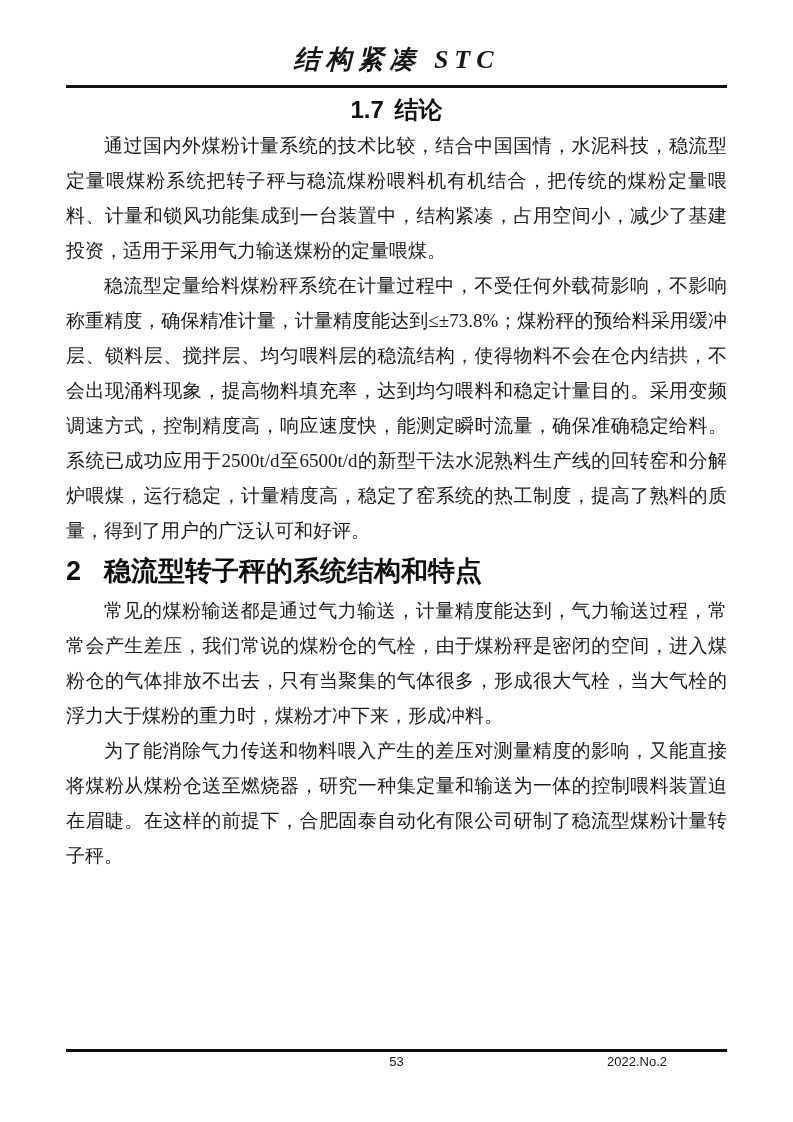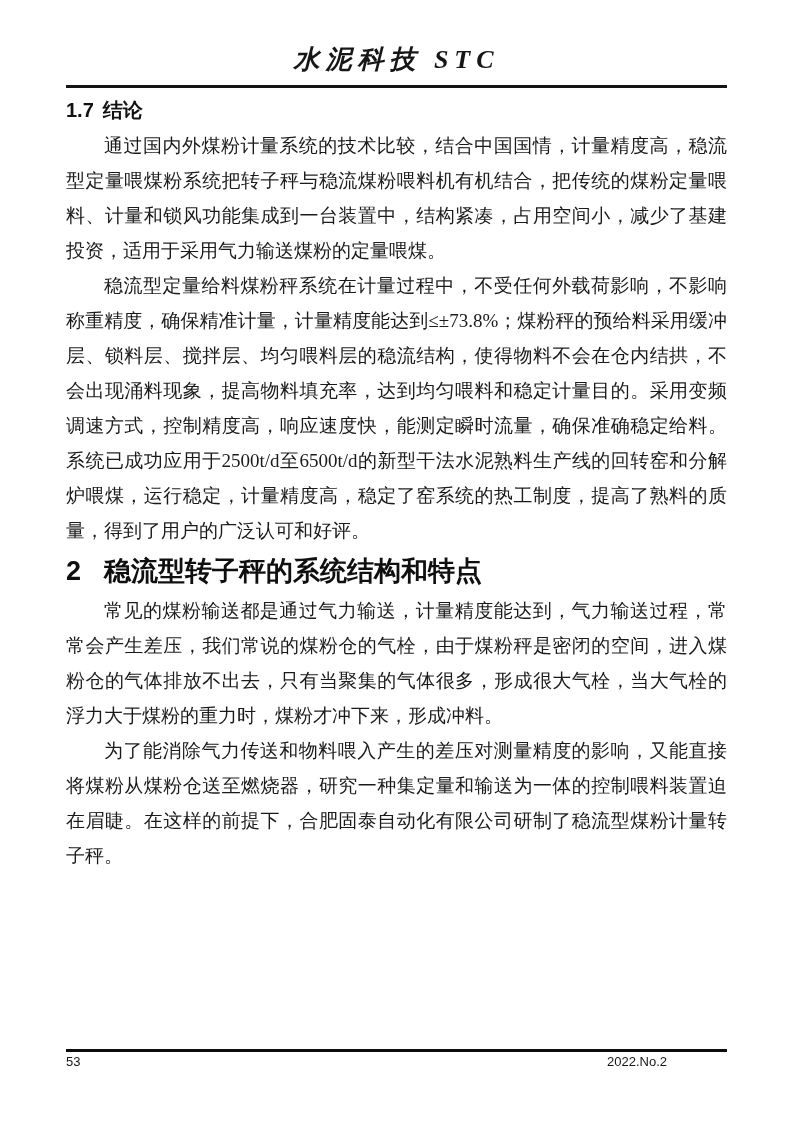--- a/index.html
+++ b/index.html
@@ -49,23 +49,23 @@
     text-justify: inter-ideograph;
     color: #1a1a1a;
   }
   .article-body p { margin: 0; }
   p.para-cont { text-indent: 0; }
   p.para-ind  { text-indent: 2em; }
 
   .sub-heading {
     font-family: "Liberation Sans", "DejaVu Sans", sans-serif;
     font-weight: bold;
-    font-size: 20px;
+    font-size: 24px;
     line-height: 36px;
-    text-align: left;
+    text-align: center;
     color: #111;
   }
   .sub-heading .sec-title { margin-left: 0.45em; }
 
   .sec-heading {
     font-family: "Liberation Sans", "DejaVu Sans", sans-serif;
     font-weight: bold;
     font-size: 27px;
     line-height: 42px;
     margin: 2px 0 1px 0;
@@ -86,47 +86,47 @@
   .footer-row {
     position: relative;
     height: 22px;
     margin-top: 2px;
     font-size: 13px;
     color: #161616;
   }
   .page-num {
     position: absolute;
     left: 0; right: 0;
-    text-align: left;
+    text-align: center;
   }
   .issue-num {
     position: absolute;
     right: 60px;
     top: 0;
   }
 </style>
 </head>
 <body>
 
 <div class="page">
   <div class="page-inner">
 
     <div>
-      <div class="journal-title">水泥科技 STC</div>
+      <div class="journal-title">结构紧凑 STC</div>
       <div class="header-rule"></div>
     </div>
 
     <div class="article-body">
 
 
       <h3 class="sub-heading">
         <span class="sec-number">1.7</span><span class="sec-title">结论</span>
       </h3>
 
-      <p class="para-ind">通过国内外煤粉计量系统的技术比较，结合中国国情，计量精度高，稳流型定量喂煤粉系统把转子秤与稳流煤粉喂料机有机结合，把传统的煤粉定量喂料、计量和锁风功能集成到一台装置中，结构紧凑，占用空间小，减少了基建投资，适用于采用气力输送煤粉的定量喂煤。</p>
+      <p class="para-ind">通过国内外煤粉计量系统的技术比较，结合中国国情，水泥科技，稳流型定量喂煤粉系统把转子秤与稳流煤粉喂料机有机结合，把传统的煤粉定量喂料、计量和锁风功能集成到一台装置中，结构紧凑，占用空间小，减少了基建投资，适用于采用气力输送煤粉的定量喂煤。</p>
 
       <p class="para-ind">稳流型定量给料煤粉秤系统在计量过程中，不受任何外载荷影响，不影响称重精度，确保精准计量，计量精度能达到≤±73.8%；煤粉秤的预给料采用缓冲层、锁料层、搅拌层、均匀喂料层的稳流结构，使得物料不会在仓内结拱，不会出现涌料现象，提高物料填充率，达到均匀喂料和稳定计量目的。采用变频调速方式，控制精度高，响应速度快，能测定瞬时流量，确保准确稳定给料。系统已成功应用于2500t/d至6500t/d的新型干法水泥熟料生产线的回转窑和分解炉喂煤，运行稳定，计量精度高，稳定了窑系统的热工制度，提高了熟料的质量，得到了用户的广泛认可和好评。</p>
 
       <h2 class="sec-heading">
         <span class="sec-number">2</span><span class="sec-title">稳流型转子秤的系统结构和特点</span>
       </h2>
 
       <p class="para-ind">常见的煤粉输送都是通过气力输送，计量精度能达到，气力输送过程，常常会产生差压，我们常说的煤粉仓的气栓，由于煤粉秤是密闭的空间，进入煤粉仓的气体排放不出去，只有当聚集的气体很多，形成很大气栓，当大气栓的浮力大于煤粉的重力时，煤粉才冲下来，形成冲料。</p>
 
       <p class="para-ind">为了能消除气力传送和物料喂入产生的差压对测量精度的影响，又能直接将煤粉从煤粉仓送至燃烧器，研究一种集定量和输送为一体的控制喂料装置迫在眉睫。在这样的前提下，合肥固泰自动化有限公司研制了稳流型煤粉计量转子秤。</p>

